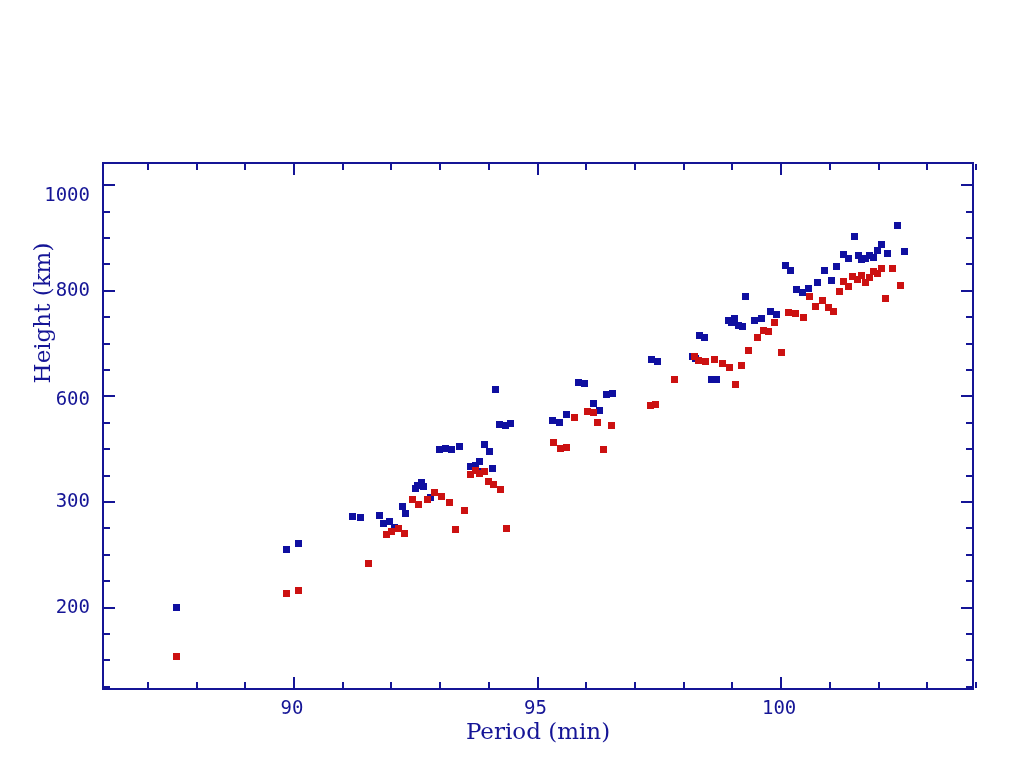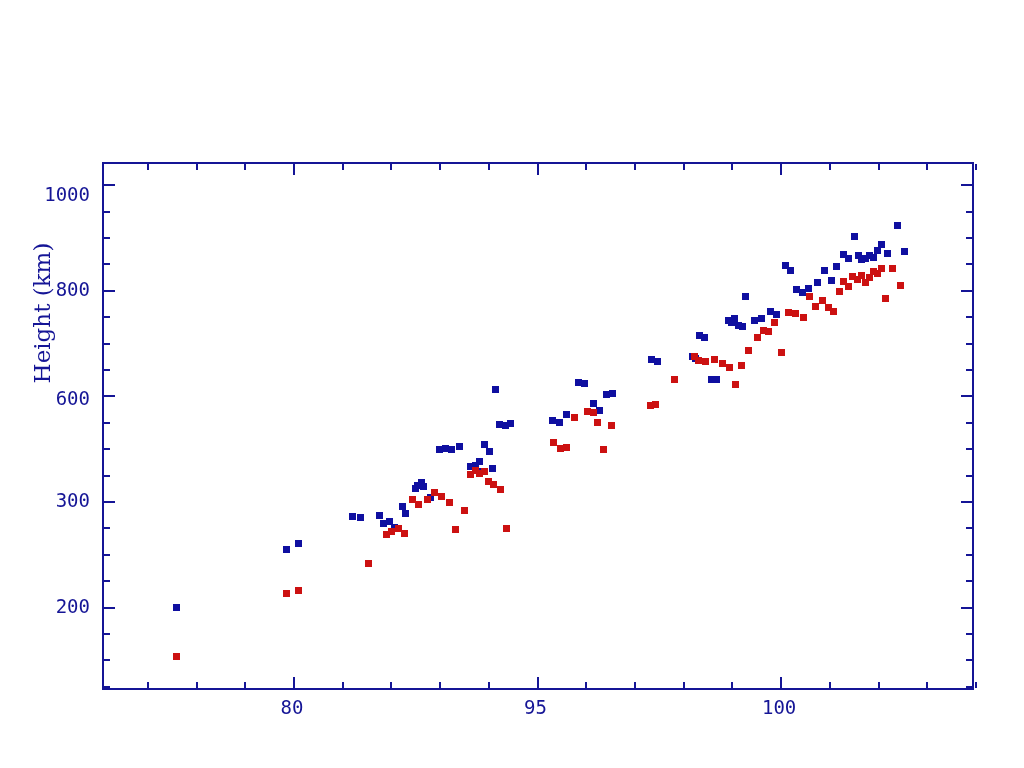--- a/index.html
+++ b/index.html
@@ -372,26 +372,27 @@
       <div class="tick y minor" style="top: 72.92px;"></div>
       <div class="tick yr minor" style="top: 72.92px;"></div>
       <div class="tick y minor" style="top: 46.52px;"></div>
       <div class="tick yr minor" style="top: 46.52px;"></div>
       <div class="tick y major" style="top: 20.12px;"></div>
       <div class="tick yr major" style="top: 20.12px;"></div>
     </div>
 
   <div id="ticks-layer"></div>
   <div id="ticklabels-layer">
-      <div class="xlab" style="left: 291.989px;">80</div>
+      <div class="xlab" style="left: 291.989px;">90</div>
       <div class="xlab" style="left: 535.564px;">95</div>
       <div class="xlab" style="left: 779.14px;">100</div>
       <div class="ylab" style="top: 183.12px; margin-top: 11px;">1000</div>
       <div class="ylab" style="top: 288.72px;">800</div>
       <div class="ylab" style="top: 398px;">600</div>
       <div class="ylab" style="top: 499.92px;">300</div>
       <div class="ylab" style="top: 605.52px;">200</div>
     </div>
 
+  <div id="xaxis-title">Period (min)</div>
 
   <div id="yaxis-title">Height (km)</div>
 
 </div>
 
 </body></html>

